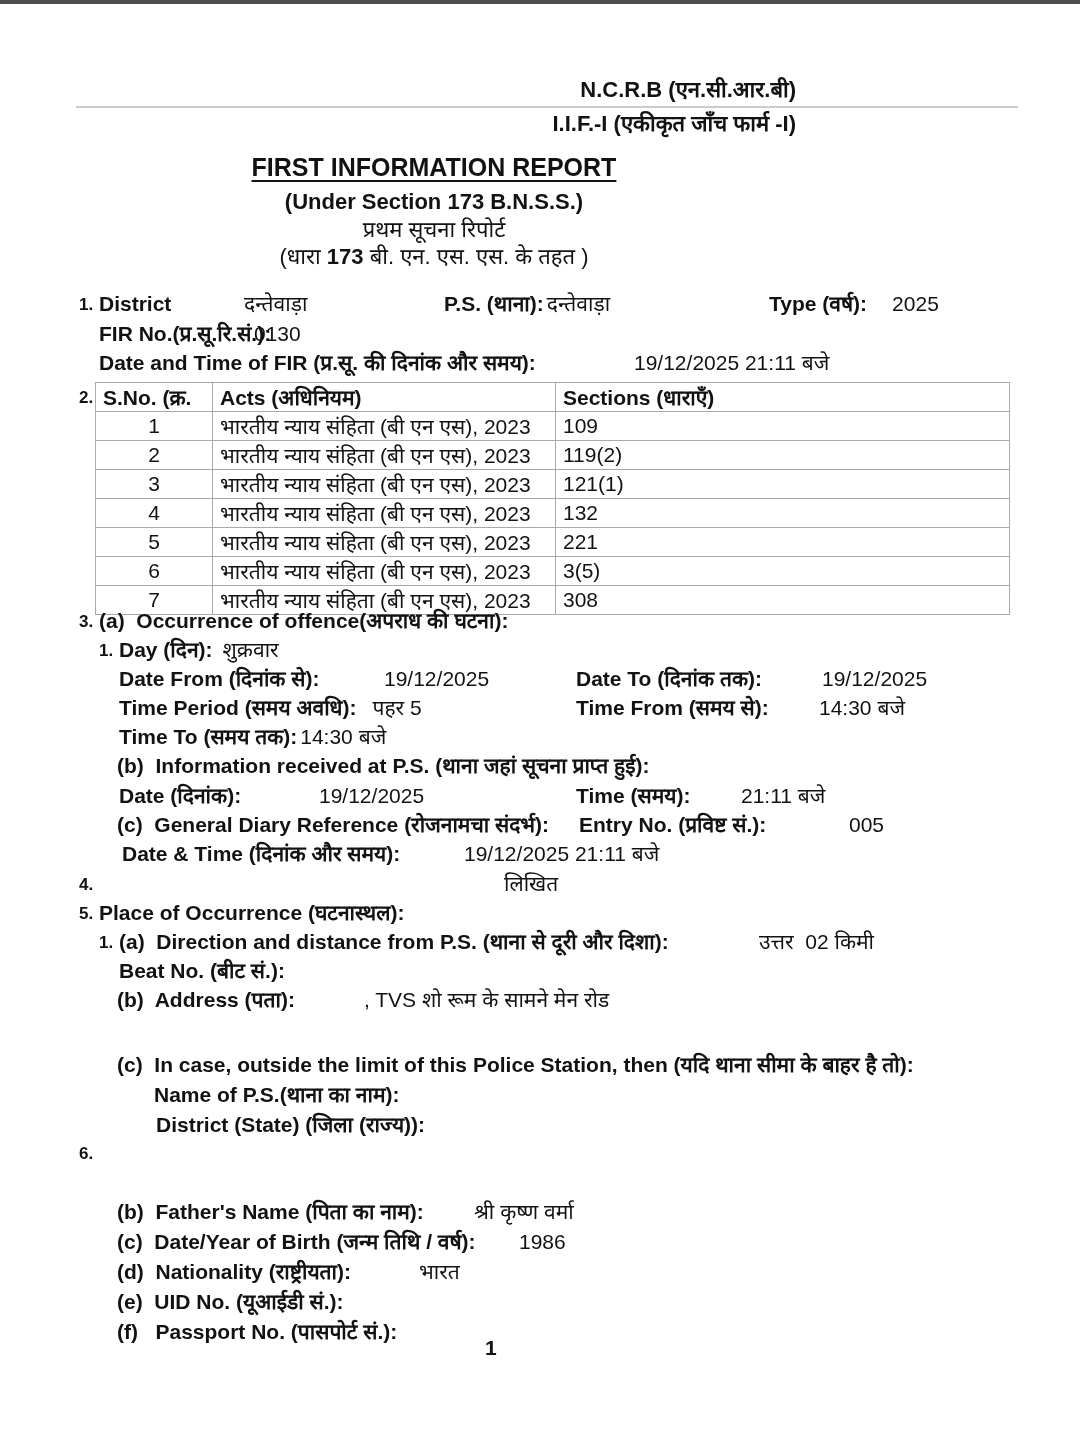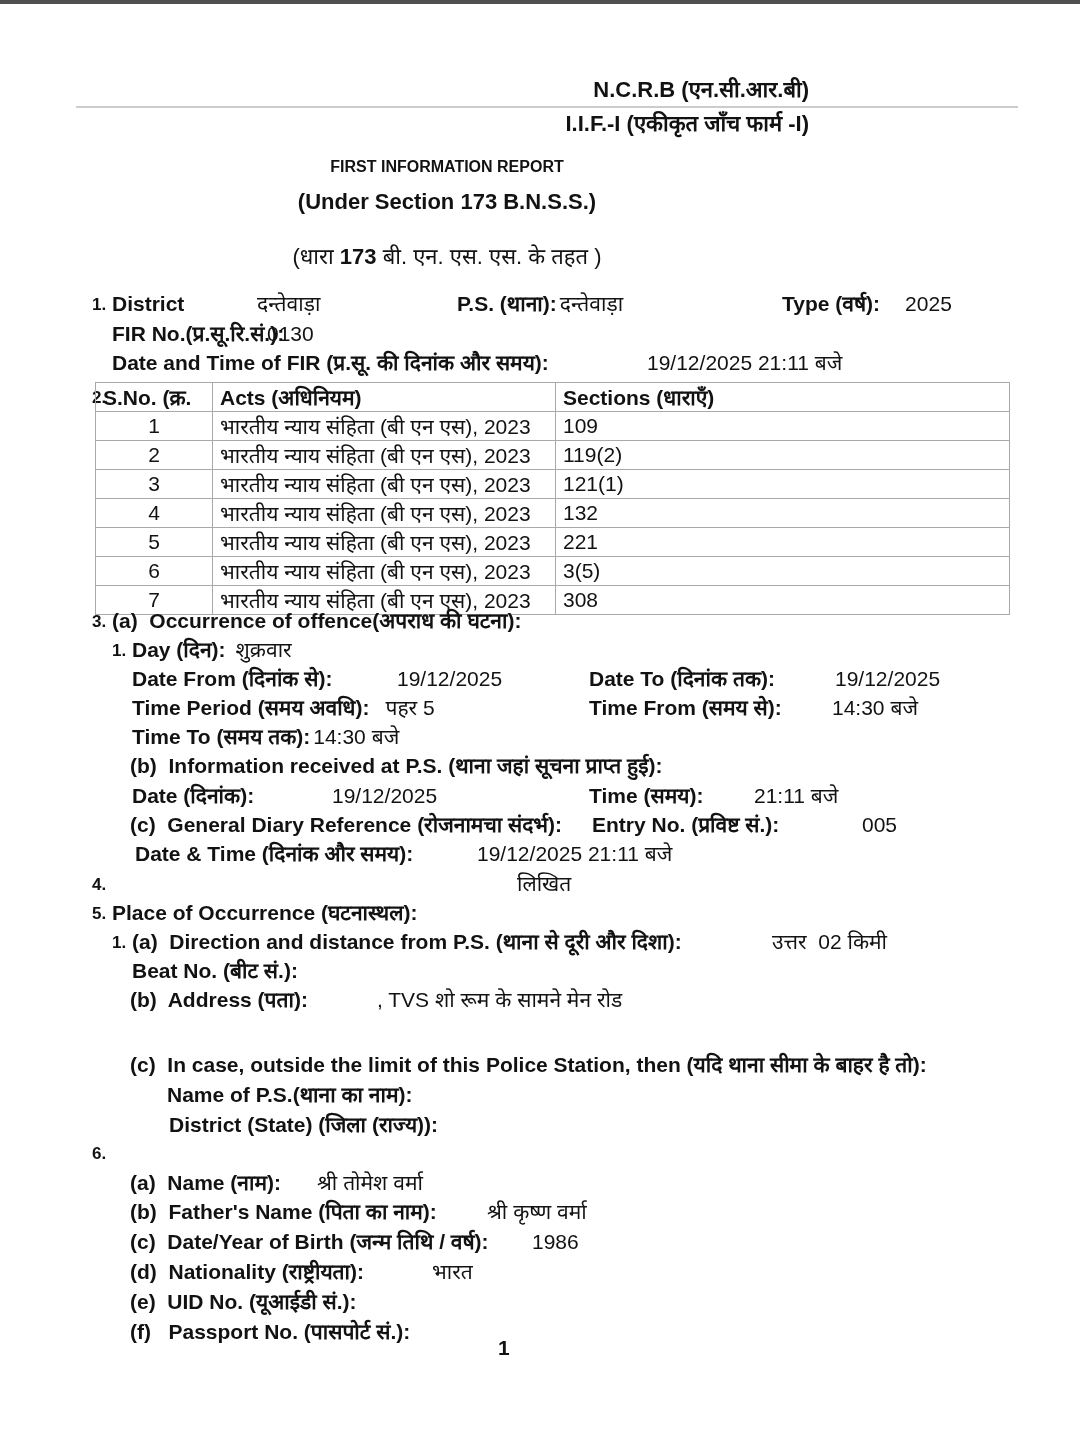--- a/index.html
+++ b/index.html
@@ -7,28 +7,28 @@
     position:relative;
     width:1080px;height:1437px;
     margin:0 auto;
     background:#ffffff;
     font-family:"Liberation Sans","DejaVu Sans",sans-serif;
     color:#121212;
     overflow:hidden;
   }
   .topbar{position:absolute;top:0;left:0;width:100%;height:4px;background:#4f4f4f;}
   .rule{position:absolute;top:106px;left:76px;width:942px;height:0;border-top:2px solid #cccccc;}
-  .ln{position:absolute;left:17px;width:860px;height:30px;font-size:21px;line-height:28px;white-space:nowrap;}
+  .ln{position:absolute;left:4px;width:860px;height:30px;font-size:21px;line-height:28px;white-space:nowrap;}
   .at{position:absolute;white-space:nowrap;}
   .at-r{position:absolute;right:68px;white-space:nowrap;}
   .at-c{position:absolute;left:0;right:0;text-align:center;white-space:nowrap;}
   .b{font-weight:700;}
   .num{font-size:17px;font-weight:700;}
   .hdr{font-size:22px;font-weight:700;}
-  .title{font-size:16px;font-weight:700;text-underline-offset:4px;}
+  .title{font-size:25px;font-weight:700;text-decoration:underline;text-underline-offset:4px;}
   .sub{font-size:22px;font-weight:700;}
   .hin{font-size:22px;}
   .v2{margin-left:3px;}
   .v6{margin-left:16px;}
   .v10{margin-left:10px;}
   .v25{margin-left:25px;}
   .acts{position:absolute;left:95px;top:382px;width:915px;border-collapse:collapse;font-size:21px;table-layout:fixed;}
   .acts th,.acts td{border:1px solid #a9a9a9;height:25px;padding:0 4px 0 7px;text-align:left;font-weight:400;overflow:hidden;margin-left:44px;}
   .acts th{font-weight:700;}
   .acts td.sno{text-align:center;padding:0;}
@@ -47,20 +47,23 @@
   <div class="ln" style="top:110px">
     <span class="at-r hdr">I.I.F.-I (एकीकृत जाँच फार्म -I)</span>
   </div>
 
   <div class="ln" style="top:153px">
     <span class="at-c title">FIRST INFORMATION REPORT</span>
   </div>
   <div class="ln" style="top:188px">
     <span class="at-c sub">(Under Section 173 B.N.S.S.)</span>
   </div>
+  <div class="ln" style="top:216px">
+    <span class="at-c hin">प्रथम सूचना रिपोर्ट</span>
+  </div>
   <div class="ln" style="top:243px">
     <span class="at-c hin"><span>(धारा</span> <span class="b">173</span>&nbsp;<span>बी. एन. एस. एस. के तहत )</span></span>
   </div>
 
   <div class="ln" style="top:290px">
     <span class="at num" style="left:75px;top:1px">1.</span>
     <span class="at b" style="left:95px">District</span>
     <span class="at" style="left:240px">दन्तेवाड़ा</span>
     <span class="at" style="left:440px"><span class="b">P.S. (थाना):</span><span class="v2">दन्तेवाड़ा</span></span>
     <span class="at" style="left:765px"><span class="b">Type (वर्ष):</span><span class="v25">2025</span></span>
@@ -197,24 +200,20 @@
   <div class="ln" style="top:1081px">
     <span class="at b" style="left:150px">Name of P.S.(थाना का नाम):</span>
   </div>
   <div class="ln" style="top:1111px">
     <span class="at b" style="left:152px">District (State) (जिला (राज्य)):</span>
   </div>
 
   <div class="ln" style="top:1139px">
     <span class="at num" style="left:75px;top:1px">6.</span>
   </div>
-  <div class="ln" style="top:1169px">
-    <span class="at b" style="left:113px">(a)&nbsp; Name (नाम):</span>
-    <span class="at" style="left:300px">श्री तोमेश वर्मा</span>
-  </div>
   <div class="ln" style="top:1198px">
     <span class="at b" style="left:113px">(b)&nbsp; Father's Name (पिता का नाम):</span>
     <span class="at" style="left:470px">श्री कृष्ण वर्मा</span>
   </div>
   <div class="ln" style="top:1228px">
     <span class="at b" style="left:113px">(c)&nbsp; Date/Year of Birth (जन्म तिथि / वर्ष):</span>
     <span class="at" style="left:515px">1986</span>
   </div>
   <div class="ln" style="top:1288px">
     <span class="at b" style="left:113px">(e)&nbsp; UID No. (यूआईडी सं.):</span>

